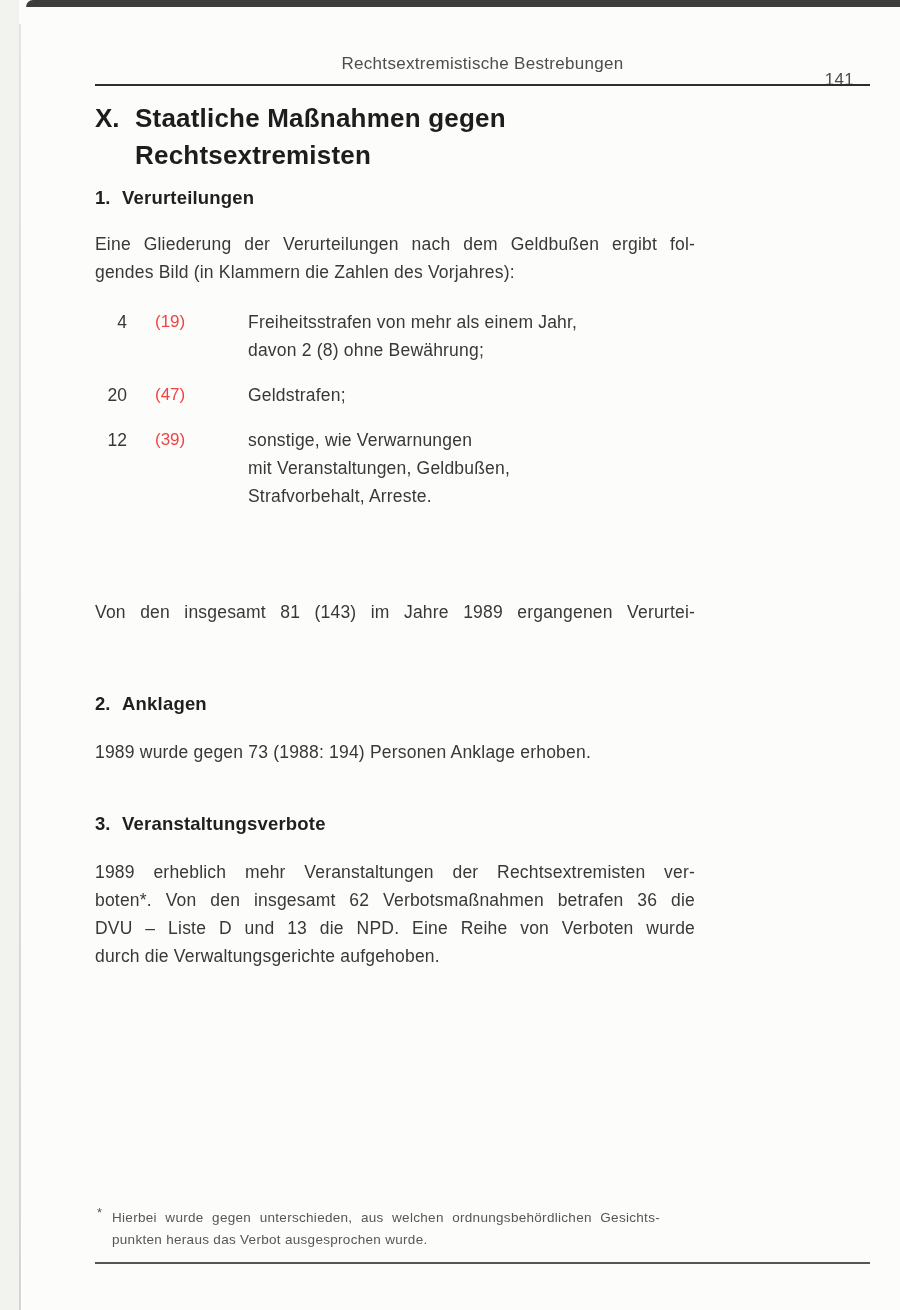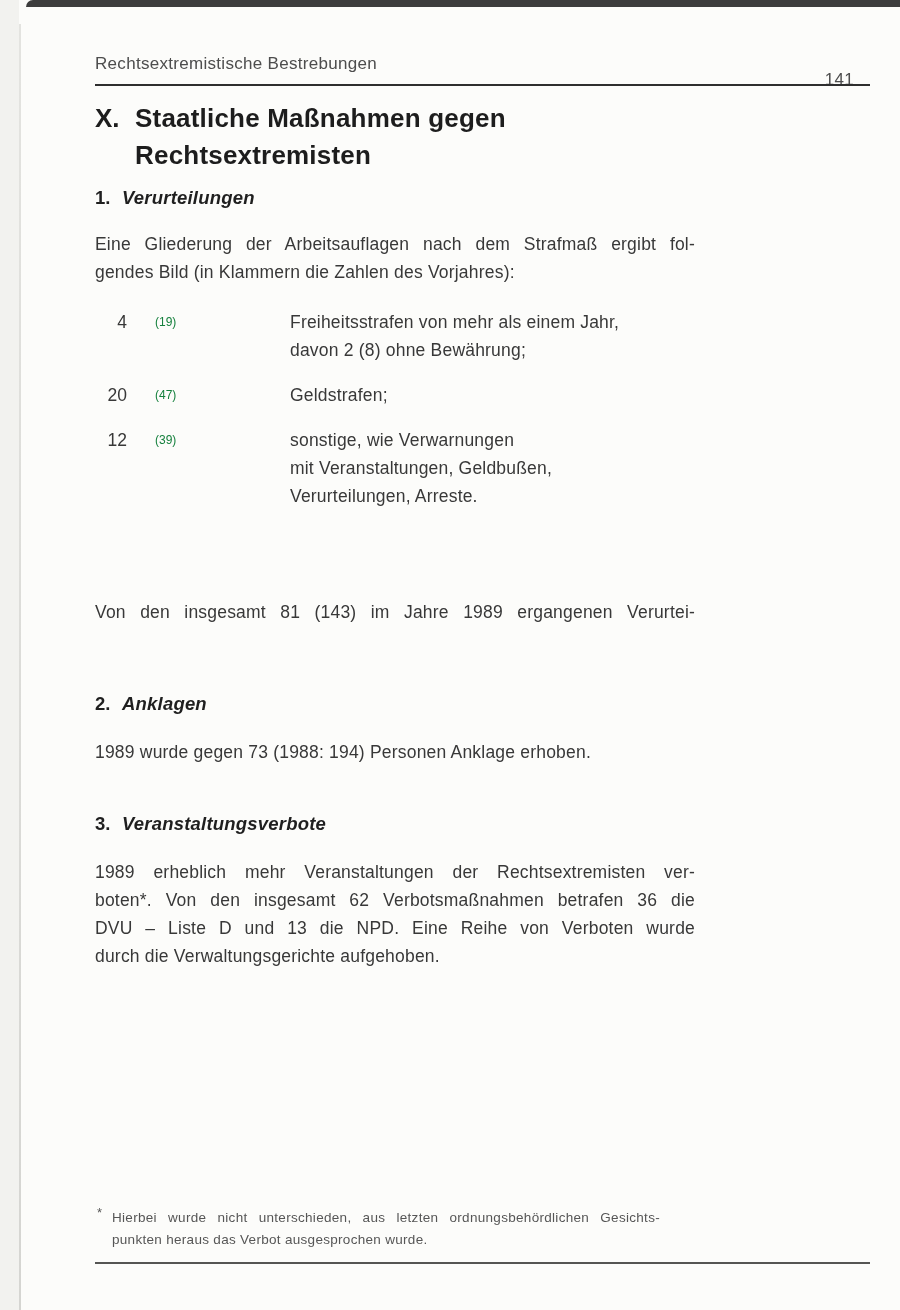--- a/index.html
+++ b/index.html
@@ -31,47 +31,47 @@
     background: linear-gradient(#cfcfca, #b5b5b0);
     opacity: .55;
   }
   .abs { position: absolute; }
 
   
   .running-head {
     top: 52px; left: 95px; width: 775px; height: 24px;
     font-size: 17px; line-height: 24px; color: #4d4d4d; letter-spacing: .3px;
   }
-  .running-title { display: block; }
+  .running-title { display: block; text-align: center; }
   .running-page { position: absolute; right: 16px; top: 16px; }
   .head-rule {
     top: 84px; left: 95px; width: 775px; height: 2px; background: #2e2e2e;
   }
 
   
   .chapter { top: 100px; left: 95px; display: flex; color: #1d1d1d; }
   .chapter-num { width: 40px; font-size: 26px; font-weight: bold; line-height: 37px; }
   .chapter-lines div { font-size: 26px; font-weight: bold; line-height: 37px; letter-spacing: .2px; }
 
   
   .sec-head { left: 95px; display: flex; color: #1f1f1f; }
   .sec-num { width: 27px; font-size: 18.5px; font-weight: bold; line-height: 24px; }
-  .sec-label { font-size: 18.5px; font-weight: bold; line-height: 24px; letter-spacing: .2px; font-style: italic; }
+  .sec-label { font-size: 18.5px; font-weight: bold; line-height: 24px; letter-spacing: .2px; }
 
   
   .para { left: 95px; width: 600px; font-size: 17.5px; line-height: 28px; letter-spacing: .2px; color: #383838; }
   .para .jline { text-align: justify; text-align-last: justify; }
 
   
   .ctable { top: 308px; left: 95px; width: 620px; }
   .trow { display: flex; margin-top: 17px; }
   .trow:first-child { margin-top: 0; }
   .tnum { width: 32px; text-align: right; font-size: 17.5px; line-height: 28px; color: #383838; }
-  .tprev { width: 55px; margin-left: 28px; font-size: 12px; line-height: 28px; color: #15803d; }
-  .tdesc { margin-left: 80px; font-size: 17.5px; line-height: 28px; letter-spacing: .2px; color: #383838; }
+  .tprev { width: 55px; margin-left: 28px; font-size: 17px; line-height: 28px; color: #ef4444; }
+  .tdesc { margin-left: 38px; font-size: 17.5px; line-height: 28px; letter-spacing: .2px; color: #383838; }
 
   
   .footnote { top: 1207px; left: 95px; width: 565px; color: #565656; }
   .footnote-marker {
     position: absolute; left: 2px; top: -2px; font-size: 13px;
   }
   .footnote-text { margin-left: 17px; font-size: 13.5px; line-height: 21.5px; letter-spacing: .3px; }
   .footnote-text .jline { text-align: justify; text-align-last: justify; }
 
   .bottom-rule {
@@ -100,21 +100,21 @@
         <div>Rechtsextremisten</div>
       </div>
   </div>
 
   <div class="abs sec-head" style="top:186px">
     <span class="sec-num">1.</span>
     <span class="sec-label">Verurteilungen</span>
   </div>
 
   <div class="abs para" style="top:230px">
-      <div class="jline">Eine Gliederung der Arbeitsauflagen nach dem Strafmaß ergibt fol-</div>
+      <div class="jline">Eine Gliederung der Verurteilungen nach dem Geldbußen ergibt fol-</div>
       <div>gendes Bild (in Klammern die Zahlen des Vorjahres):</div>
     </div>
 
   <div class="abs ctable">
     <div class="trow">
       <div class="tnum">4</div>
       <div class="tprev">(19)</div>
       <div class="tdesc">
           <div>Freiheitsstrafen von mehr als einem Jahr,</div>
           <div>davon 2 (8) ohne Bewährung;</div>
@@ -126,21 +126,21 @@
       <div class="tdesc">
           <div>Geldstrafen;</div>
         </div>
     </div>
     <div class="trow">
       <div class="tnum">12</div>
       <div class="tprev">(39)</div>
       <div class="tdesc">
           <div>sonstige, wie Verwarnungen</div>
           <div>mit Veranstaltungen, Geldbußen,</div>
-          <div>Verurteilungen, Arreste.</div>
+          <div>Strafvorbehalt, Arreste.</div>
         </div>
     </div>
   </div>
 
   <div class="abs para" style="top:598px">
       <div class="jline">Von den insgesamt 81 (143) im Jahre 1989 ergangenen Verurtei-</div>
     </div>
 
   <div class="abs sec-head" style="top:692px">
     <span class="sec-num">2.</span>
@@ -159,20 +159,20 @@
   <div class="abs para" style="top:858px">
       <div class="jline">1989 erheblich mehr Veranstaltungen der Rechtsextremisten ver-</div>
       <div class="jline">boten*. Von den insgesamt 62 Verbotsmaßnahmen betrafen 36 die</div>
       <div class="jline">DVU – Liste D und 13 die NPD. Eine Reihe von Verboten wurde</div>
       <div>durch die Verwaltungsgerichte aufgehoben.</div>
     </div>
 
   <div class="abs footnote">
     <span class="footnote-marker">*</span>
     <div class="footnote-text">
-        <div class="jline">Hierbei wurde nicht unterschieden, aus letzten ordnungsbehördlichen Gesichts-</div>
+        <div class="jline">Hierbei wurde gegen unterschieden, aus welchen ordnungsbehördlichen Gesichts-</div>
         <div>punkten heraus das Verbot ausgesprochen wurde.</div>
       </div>
   </div>
 
   <div class="abs bottom-rule"></div>
 
 </div>
 
 </body></html>

